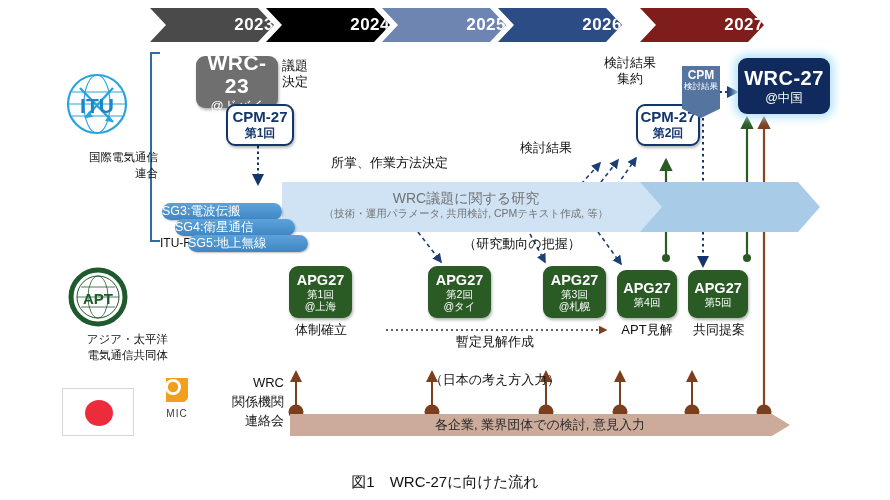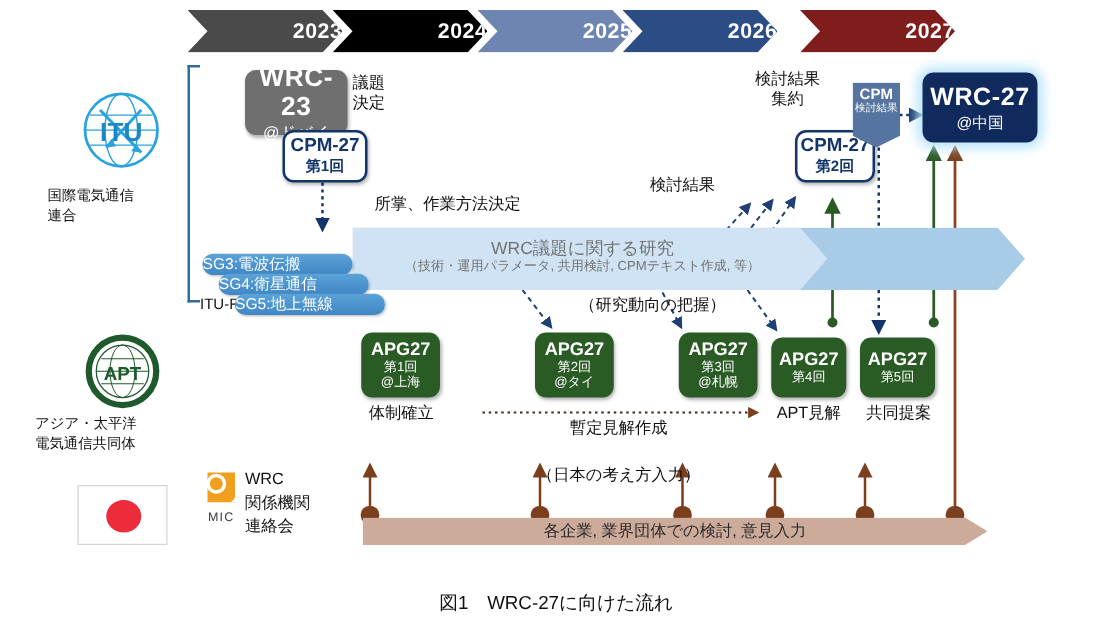--- a/index.html
+++ b/index.html
@@ -38,21 +38,21 @@
     position: absolute;
     border-left: 2px solid #2e6da4;
     border-top: 2px solid #2e6da4;
     border-bottom: 2px solid #2e6da4;
     width: 10px;
   }
 
   
   .org-caption {
     position: absolute;
-    text-align: left;
+    text-align: right;
     font-size: 11.5px;
     line-height: 1.35;
     color: #111;
     white-space: pre-line;
   }
 
   
   .itu-logo { position: absolute; width: 84px; height: 78px; }
   .apt-logo { position: absolute; width: 72px; height: 66px; }
 
@@ -157,21 +157,21 @@
 
   
   .note {
     position: absolute;
     font-size: 13px;
     line-height: 1.2;
     color: #111;
     white-space: pre-line;
     text-align: center;
   }
-  .note.left { text-align: center; }
+  .note.left { text-align: right; }
 
   
   .figcaption {
     position: absolute;
     left: 0; right: 0; bottom: 8px;
     text-align: center;
     font-size: 15px;
     color: #111;
   }
   svg.under   { position: absolute; left:0; top:0; width:890px; height:500px; }

